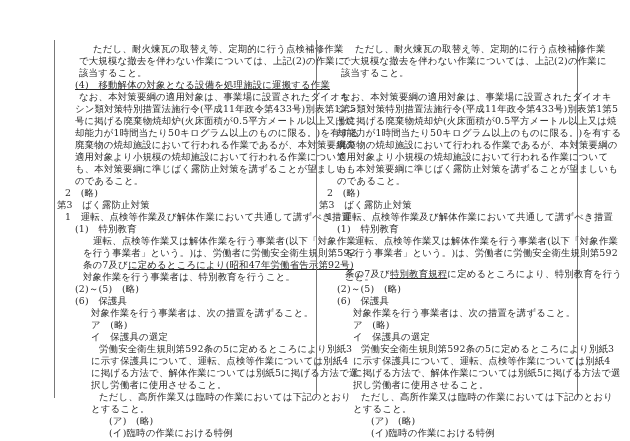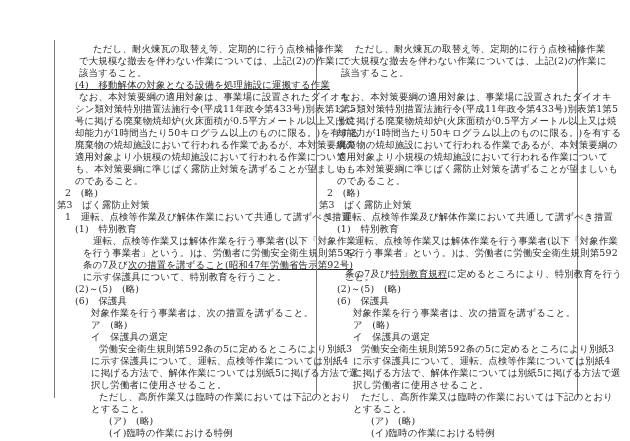--- a/index.html
+++ b/index.html
@@ -30,22 +30,22 @@
       <div class="line" style="left: 20px; top: 99px;"><span>廃棄物の焼却施設において行われる作業であるが、本対策要綱の</span></div>
       <div class="line" style="left: 20px; top: 111px;"><span>適用対象より小規模の焼却施設において行われる作業について</span></div>
       <div class="line" style="left: 20px; top: 123px;"><span>も、本対策要綱に準じばく露防止対策を講ずることが望ましいも</span></div>
       <div class="line" style="left: 20px; top: 135px;"><span>のであること。</span></div>
       <div class="line" style="left: 10px; top: 147px;"><span>2　(略)</span></div>
       <div class="line" style="left: 2px; top: 159px;"><span>第3　ばく露防止対策</span></div>
       <div class="line" style="left: 10px; top: 171px;"><span>1　運転、点検等作業及び解体作業において共通して講ずべき措置</span></div>
       <div class="line" style="left: 20px; top: 183px;"><span>(1)　特別教育</span></div>
       <div class="line" style="left: 38px; top: 195px;"><span>運転、点検等作業又は解体作業を行う事業者(以下「対象作業</span></div>
       <div class="line" style="left: 28px; top: 207px;"><span>を行う事業者」という。)は、労働者に労働安全衛生規則第592</span></div>
-      <div class="line" style="left: 28px; top: 219px;"><span>条の7及び</span><span class="u">次の措置を講ずること(昭和47年労働省告示第92号)</span></div>
-      <div class="line" style="left: 28px; top: 231px;"><span>に示す保護具について、特別教育を行うこと。</span></div>
+      <div class="line" style="left: 28px; top: 219px;"><span>条の7及び</span><span class="u">に定めるところにより(昭和47年労働省告示第92号)</span></div>
+      <div class="line" style="left: 28px; top: 231px;"><span>対象作業を行う事業者は、特別教育を行うこと。</span></div>
       <div class="line" style="left: 20px; top: 243px;"><span>(2)～(5)　(略)</span></div>
       <div class="line" style="left: 20px; top: 255px;"><span>(6)　保護具</span></div>
       <div class="line" style="left: 36px; top: 267px;"><span>対象作業を行う事業者は、次の措置を講ずること。</span></div>
       <div class="line" style="left: 36px; top: 279px;"><span>ア　(略)</span></div>
       <div class="line" style="left: 36px; top: 291px;"><span>イ　保護具の選定</span></div>
       <div class="line" style="left: 44px; top: 303px;"><span>労働安全衛生規則第592条の5に定めるところにより別紙3</span></div>
       <div class="line" style="left: 36px; top: 315px;"><span>に示す保護具について、運転、点検等作業については別紙4</span></div>
       <div class="line" style="left: 36px; top: 327px;"><span>に掲げる方法で、解体作業については別紙5に掲げる方法で選</span></div>
       <div class="line" style="left: 36px; top: 339px;"><span>択し労働者に使用させること。</span></div>
       <div class="line" style="left: 44px; top: 351px;"><span>ただし、高所作業又は臨時の作業においては下記のとおり</span></div>

